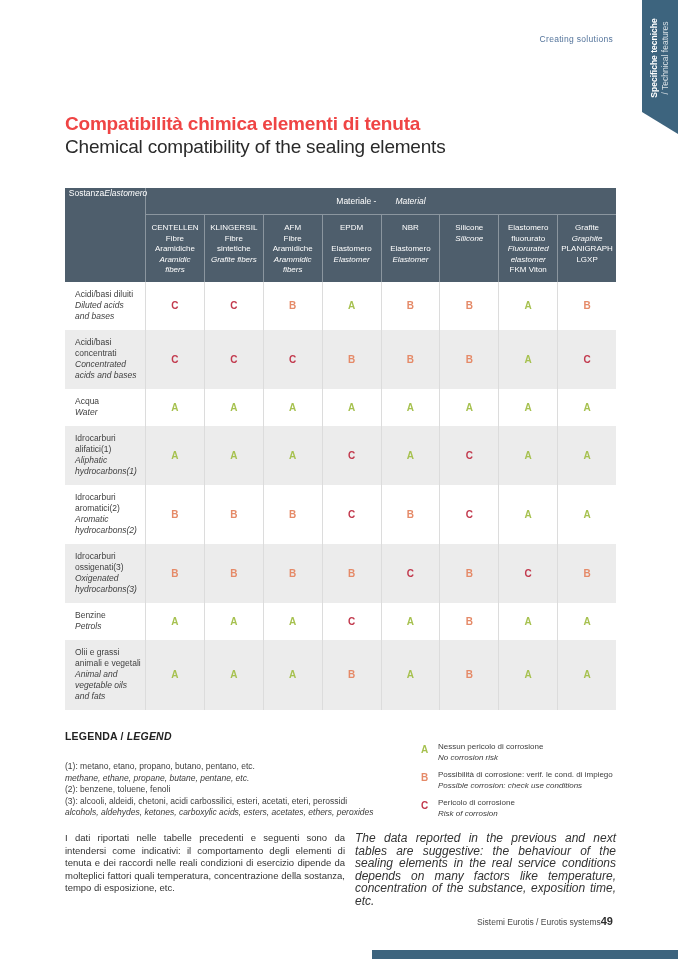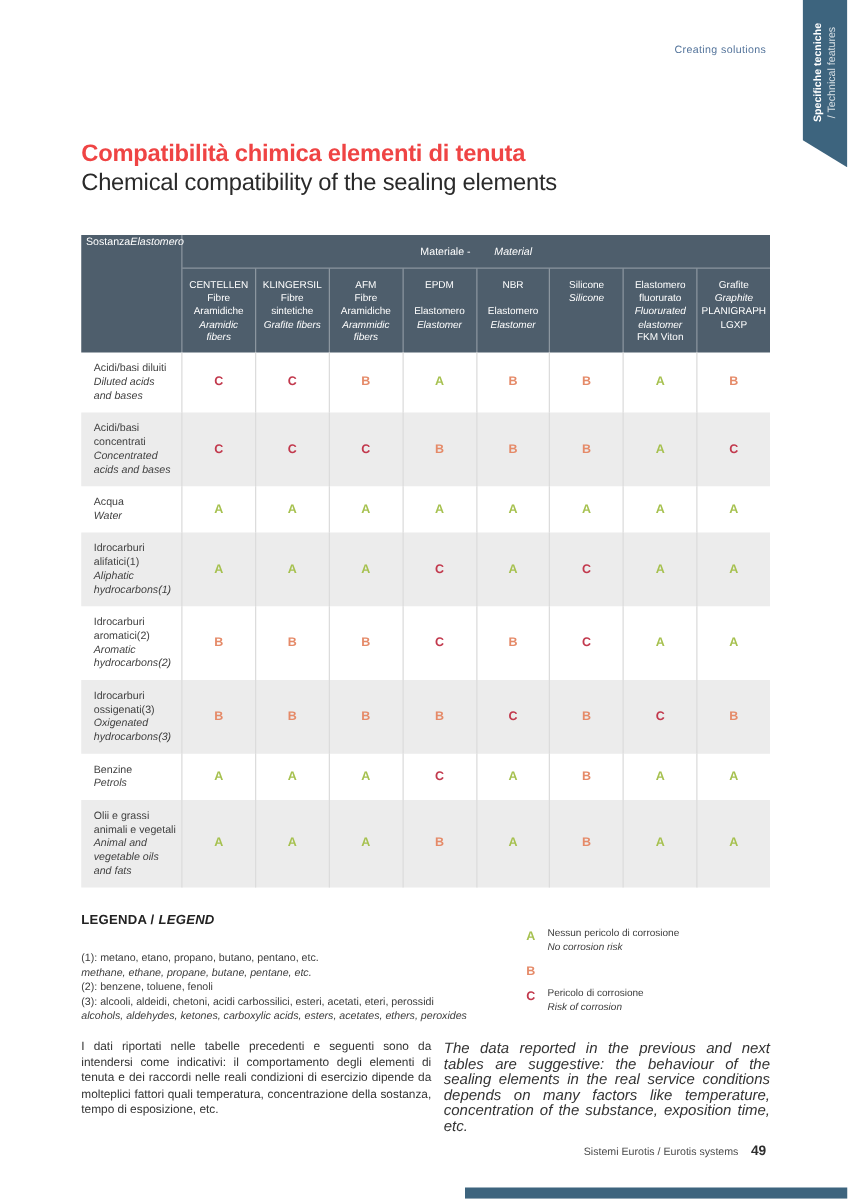--- a/index.html
+++ b/index.html
@@ -55,21 +55,21 @@
   .rating{display:flex;margin-bottom:7px}
   .rkey{width:17px;font-size:10px;font-weight:bold;padding-top:2px}
   .rtxt{font-size:8px;line-height:10.5px;color:#3c3c3c}
 
   
   .paras{position:absolute;left:65px;top:832px;width:551px;display:flex;gap:10px}
   .para-it{width:280px;font-size:9.5px;line-height:12.5px;text-align:justify;color:#333}
   .para-en{width:261px;font-size:12px;line-height:12.5px;font-style:italic;text-align:justify;color:#333}
 
   
-  .footer{position:absolute;right:65px;top:915px;display:flex;align-items:baseline;gap:10px}
+  .footer{position:absolute;right:65px;top:915px;display:flex;align-items:baseline;}
   .f-label{font-size:8.5px;color:#4a4a4a}
   .f-page{font-size:11px;font-weight:bold;color:#2e2e2e}
   .bottom-bar{position:absolute;left:372px;top:950px;width:306px;height:9px;background:#3d647e}
 </style>
 </head>
 <body>
 
 <div class="side-tab" style="background: rgb(61, 100, 126);">
   <div class="tab-text">
     <div class="l1">Specifiche tecniche</div>
@@ -291,20 +291,24 @@
 <div class="ratings" id="ratings">
     <div class="rating">
       <div class="rkey" style="color: rgb(166, 193, 79);">A</div>
       <div class="rtxt">
         <div>Nessun pericolo di corrosione</div>
         <div class="em">No corrosion risk</div>
       </div>
     </div>
     <div class="rating">
       <div class="rkey" style="color: rgb(229, 138, 104);">B</div>
+      <div class="rtxt">
+        <div>Possibilità di corrosione: verif. le cond. di impiego</div>
+        <div class="em">Possible corrosion: check use conditions</div>
+      </div>
     </div>
     <div class="rating">
       <div class="rkey" style="color: rgb(194, 57, 77);">C</div>
       <div class="rtxt">
         <div>Pericolo di corrosione</div>
         <div class="em">Risk of corrosion</div>
       </div>
     </div>
   </div>
 

